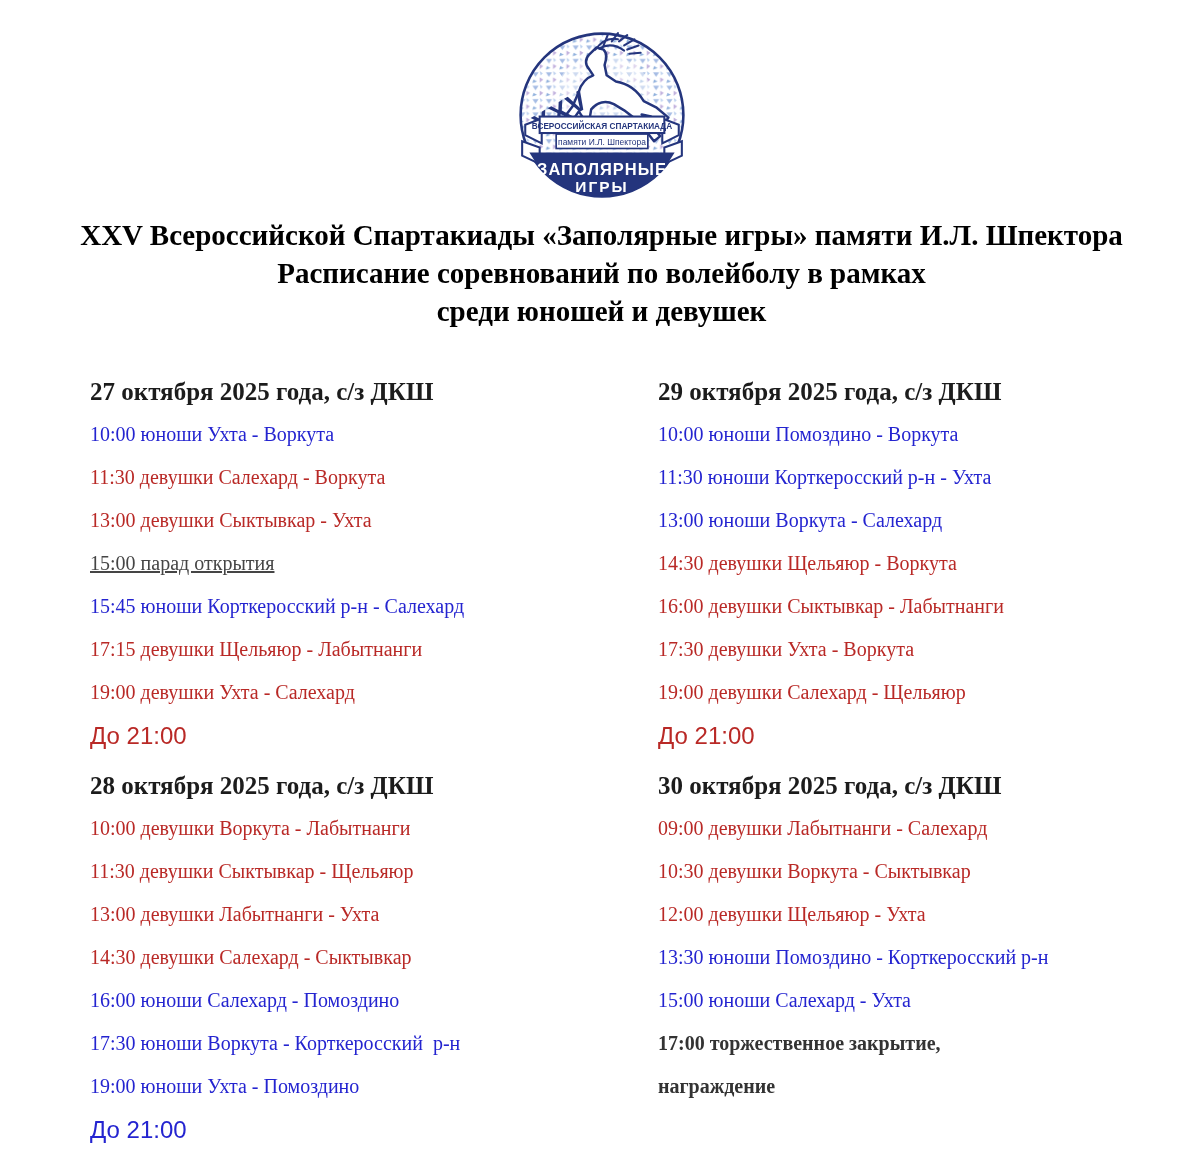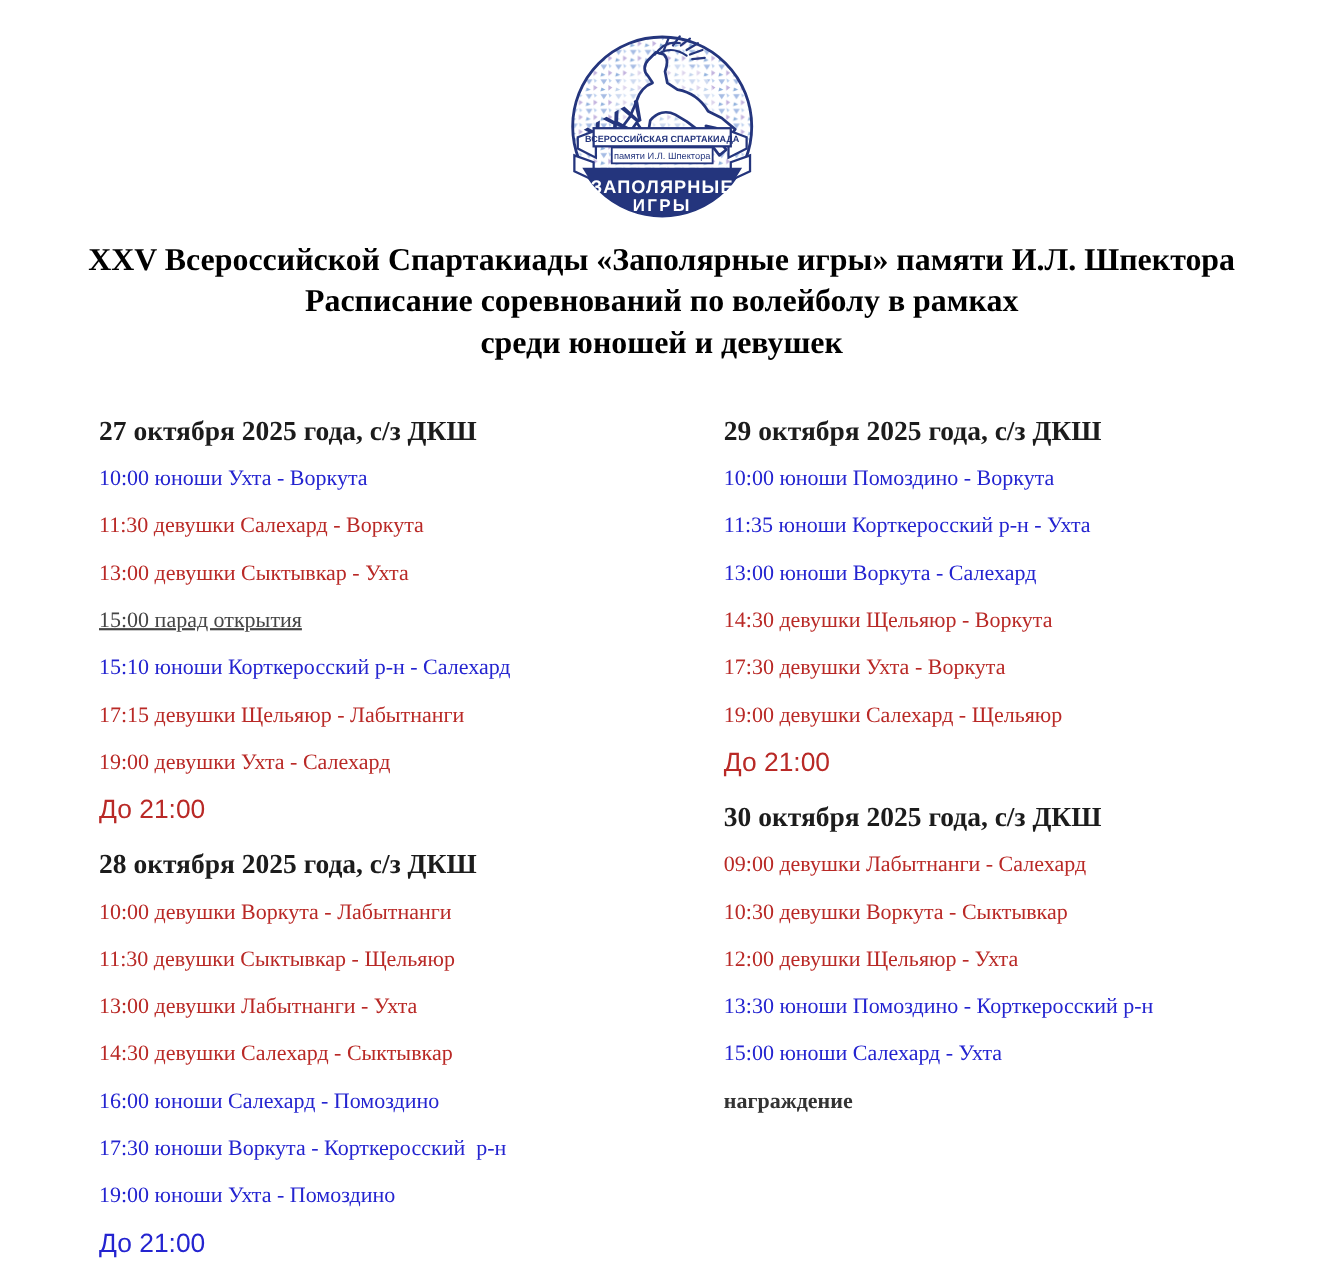--- a/index.html
+++ b/index.html
@@ -124,46 +124,48 @@
     <div>среди юношей и девушек</div>
   </div>
 
   <div class="schedule">
       <div class="column left">
         <div class="section-header">27 октября 2025 года, с/з ДКШ</div>
         <div class="row row-boys">10:00 юноши Ухта - Воркута</div>
         <div class="row row-girls">11:30 девушки Салехард - Воркута</div>
         <div class="row row-girls">13:00 девушки Сыктывкар - Ухта</div>
         <div class="row row-neutral">15:00 парад открытия</div>
-        <div class="row row-boys">15:10 юноши Корткеросский р-н - Салехард</div>
+        <div class="row row-boys">15:45 юноши Корткеросский р-н - Салехард</div>
         <div class="row row-girls">17:15 девушки Щельяюр - Лабытнанги</div>
         <div class="row row-girls">19:00 девушки Ухта - Салехард</div>
         <div class="row row-end-girls">До 21:00</div>
         <div class="section-header gap">28 октября 2025 года, с/з ДКШ</div>
         <div class="row row-girls">10:00 девушки Воркута - Лабытнанги</div>
         <div class="row row-girls">11:30 девушки Сыктывкар - Щельяюр</div>
         <div class="row row-girls">13:00 девушки Лабытнанги - Ухта</div>
         <div class="row row-girls">14:30 девушки Салехард - Сыктывкар</div>
         <div class="row row-boys">16:00 юноши Салехард - Помоздино</div>
         <div class="row row-boys">17:30 юноши Воркута - Корткеросский  р-н</div>
         <div class="row row-boys">19:00 юноши Ухта - Помоздино</div>
         <div class="row row-end-boys">До 21:00</div>
       </div>
       <div class="column right">
         <div class="section-header">29 октября 2025 года, с/з ДКШ</div>
         <div class="row row-boys">10:00 юноши Помоздино - Воркута</div>
-        <div class="row row-boys">11:35 юноши Корткеросский р-н - Ухта</div>
+        <div class="row row-boys">11:30 юноши Корткеросский р-н - Ухта</div>
         <div class="row row-boys">13:00 юноши Воркута - Салехард</div>
         <div class="row row-girls">14:30 девушки Щельяюр - Воркута</div>
+        <div class="row row-girls">16:00 девушки Сыктывкар - Лабытнанги</div>
         <div class="row row-girls">17:30 девушки Ухта - Воркута</div>
         <div class="row row-girls">19:00 девушки Салехард - Щельяюр</div>
         <div class="row row-end-girls">До 21:00</div>
         <div class="section-header gap">30 октября 2025 года, с/з ДКШ</div>
         <div class="row row-girls">09:00 девушки Лабытнанги - Салехард</div>
         <div class="row row-girls">10:30 девушки Воркута - Сыктывкар</div>
         <div class="row row-girls">12:00 девушки Щельяюр - Ухта</div>
         <div class="row row-boys">13:30 юноши Помоздино - Корткеросский р-н</div>
         <div class="row row-boys">15:00 юноши Салехард - Ухта</div>
+        <div class="row row-closing">17:00 торжественное закрытие,</div>
         <div class="row row-closing">награждение</div>
       </div>
     </div>
 
 </div>
 
 </body></html>

